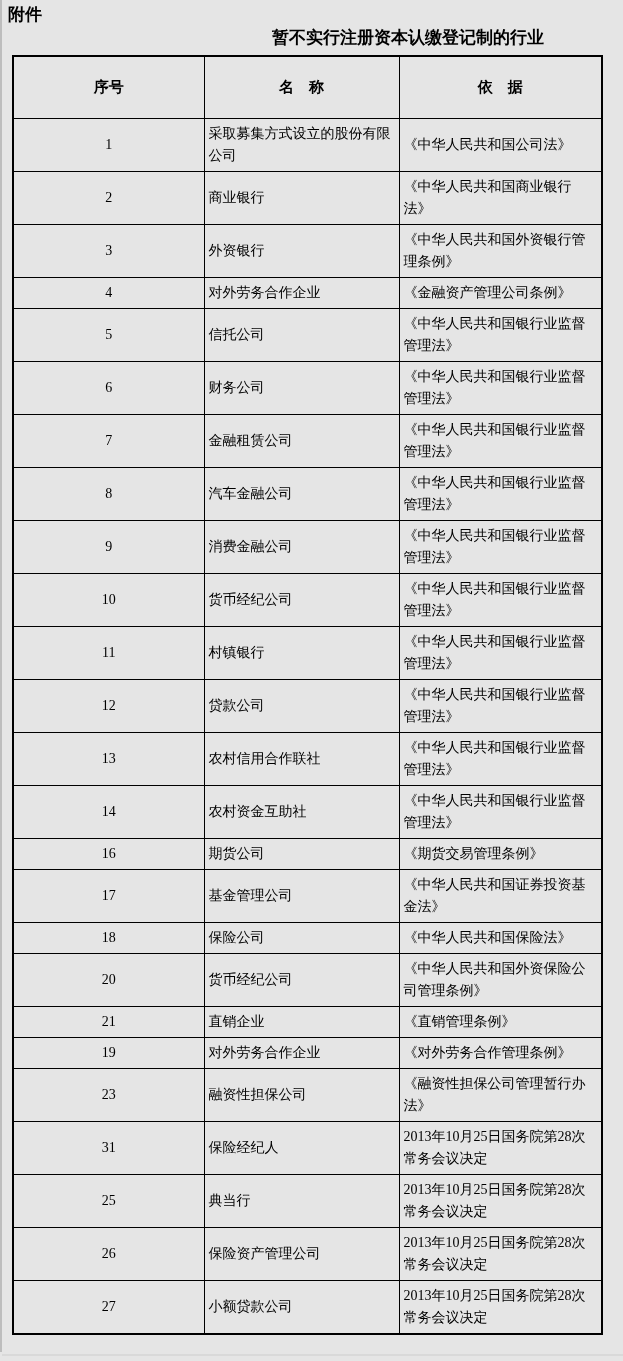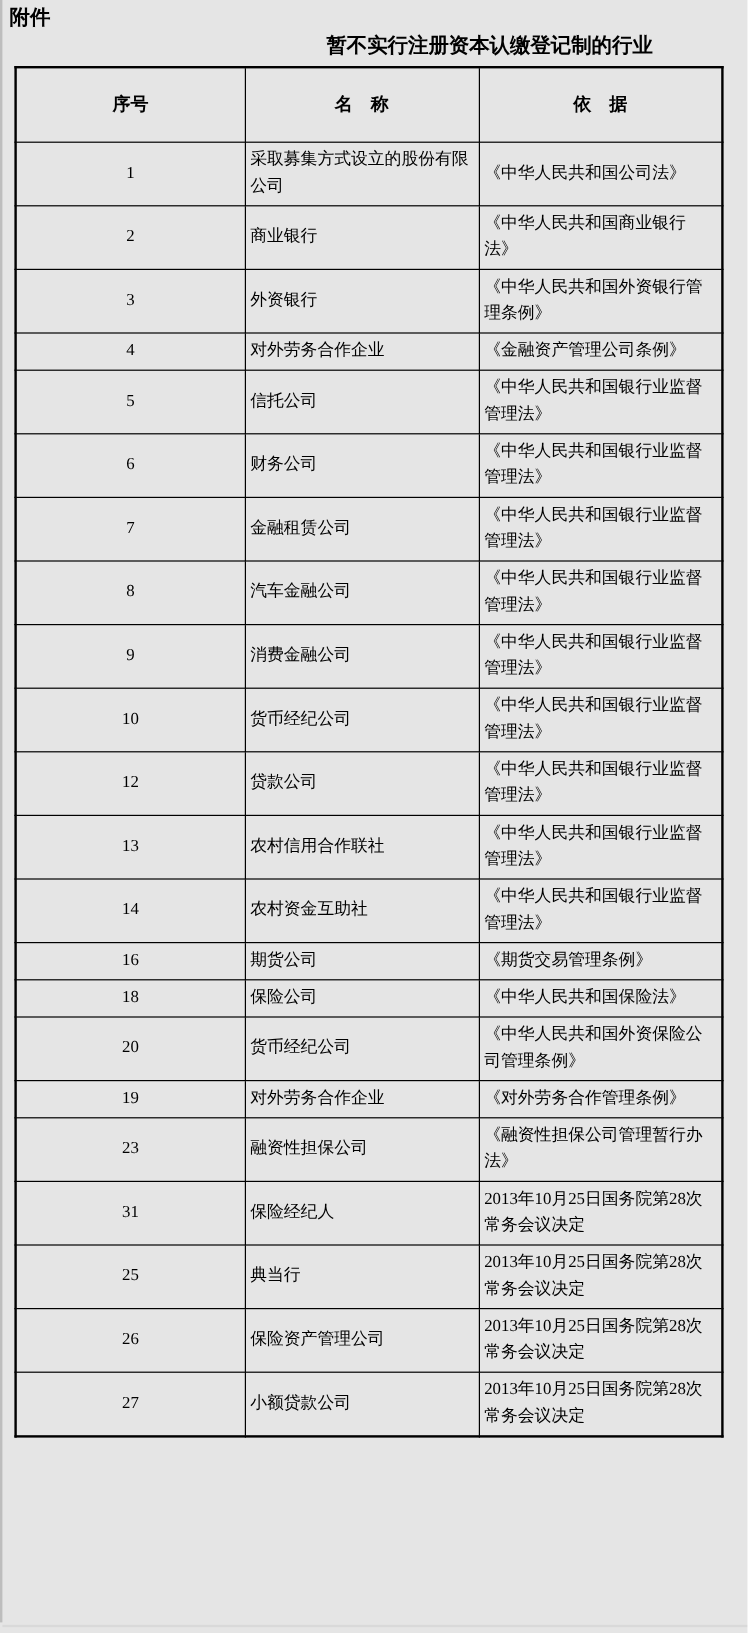--- a/index.html
+++ b/index.html
@@ -145,50 +145,65 @@
           <td class="no">9</td>
           <td class="name">消费金融公司</td>
           <td class="basis">《中华人民共和国银行业监督管理法》</td>
         </tr>
         <tr>
           <td class="no">10</td>
           <td class="name">货币经纪公司</td>
           <td class="basis">《中华人民共和国银行业监督管理法》</td>
         </tr>
         <tr>
+          <td class="no">11</td>
+          <td class="name">村镇银行</td>
+          <td class="basis">《中华人民共和国银行业监督管理法》</td>
+        </tr>
+        <tr>
           <td class="no">12</td>
           <td class="name">贷款公司</td>
           <td class="basis">《中华人民共和国银行业监督管理法》</td>
         </tr>
         <tr>
           <td class="no">13</td>
           <td class="name">农村信用合作联社</td>
           <td class="basis">《中华人民共和国银行业监督管理法》</td>
         </tr>
         <tr>
           <td class="no">14</td>
           <td class="name">农村资金互助社</td>
           <td class="basis">《中华人民共和国银行业监督管理法》</td>
         </tr>
         <tr>
           <td class="no">16</td>
           <td class="name">期货公司</td>
           <td class="basis">《期货交易管理条例》</td>
         </tr>
         <tr>
+          <td class="no">17</td>
+          <td class="name">基金管理公司</td>
+          <td class="basis">《中华人民共和国证券投资基金法》</td>
+        </tr>
+        <tr>
           <td class="no">18</td>
           <td class="name">保险公司</td>
           <td class="basis">《中华人民共和国保险法》</td>
         </tr>
         <tr>
           <td class="no">20</td>
           <td class="name">货币经纪公司</td>
           <td class="basis">《中华人民共和国外资保险公司管理条例》</td>
         </tr>
         <tr>
+          <td class="no">21</td>
+          <td class="name">直销企业</td>
+          <td class="basis">《直销管理条例》</td>
+        </tr>
+        <tr>
           <td class="no">19</td>
           <td class="name">对外劳务合作企业</td>
           <td class="basis">《对外劳务合作管理条例》</td>
         </tr>
         <tr>
           <td class="no">23</td>
           <td class="name">融资性担保公司</td>
           <td class="basis">《融资性担保公司管理暂行办法》</td>
         </tr>
         <tr>

